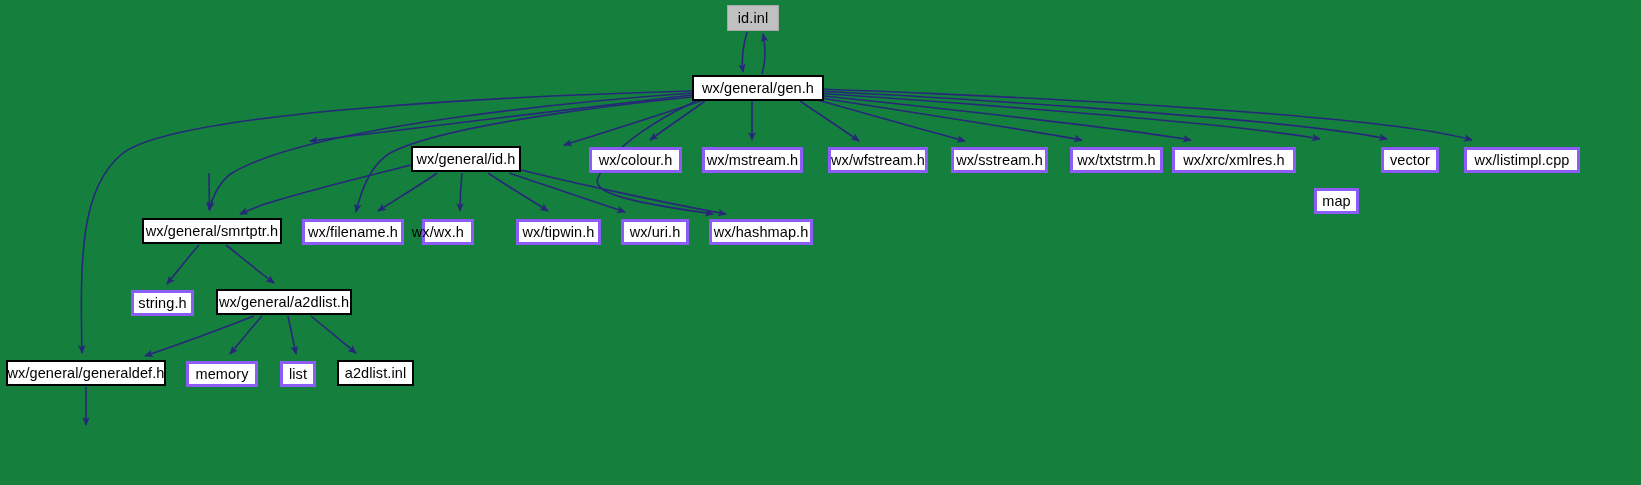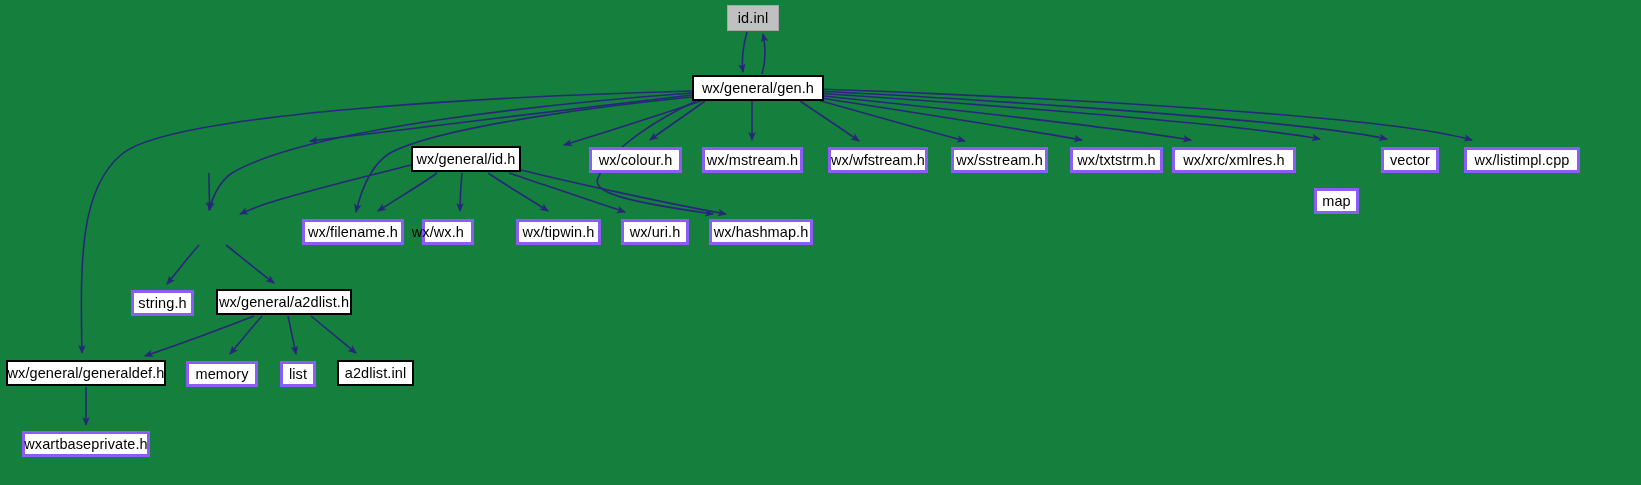--- a/index.html
+++ b/index.html
@@ -148,20 +148,23 @@
   </div>
 
   <div class="node" style="left:1381px; top:147px; width:58px;">
     <span class="node-label">vector</span>
   </div>
 
   <div class="node" style="left:1464px; top:147px; width:116px;">
     <span class="node-label">wx/listimpl.cpp</span>
   </div>
 
+  <div class="node thick" style="left:142px; top:218px; width:140px;">
+    <span class="node-label">wx/general/smrtptr.h</span>
+  </div>
 
   <div class="node" style="left:302px; top:219px; width:102px;">
     <span class="node-label">wx/filename.h</span>
   </div>
 
   <div class="node" style="left:422px; top:219px; width:52px;justify-content:flex-end;">
     <span class="node-label">wx/wx.h</span>
   </div>
 
   <div class="node" style="left:516px; top:219px; width:85px;">
@@ -193,17 +196,14 @@
   </div>
 
   <div class="node" style="left:280px; top:361px; width:36px;">
     <span class="node-label">list</span>
   </div>
 
   <div class="node thick" style="left:337px; top:360px; width:77px;">
     <span class="node-label">a2dlist.inl</span>
   </div>
 
-  <div class="node" style="left:22px; top:431px; width:128px;">
-    <span class="node-label">wxartbaseprivate.h</span>
-  </div>
 
 </div>
 
 </body></html>

